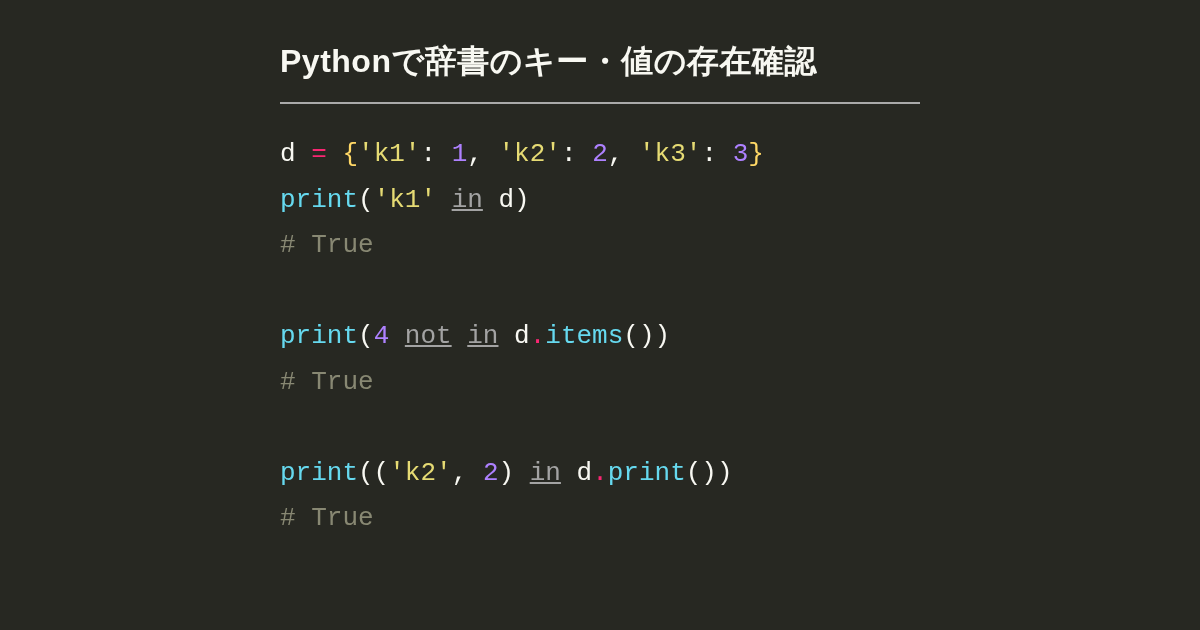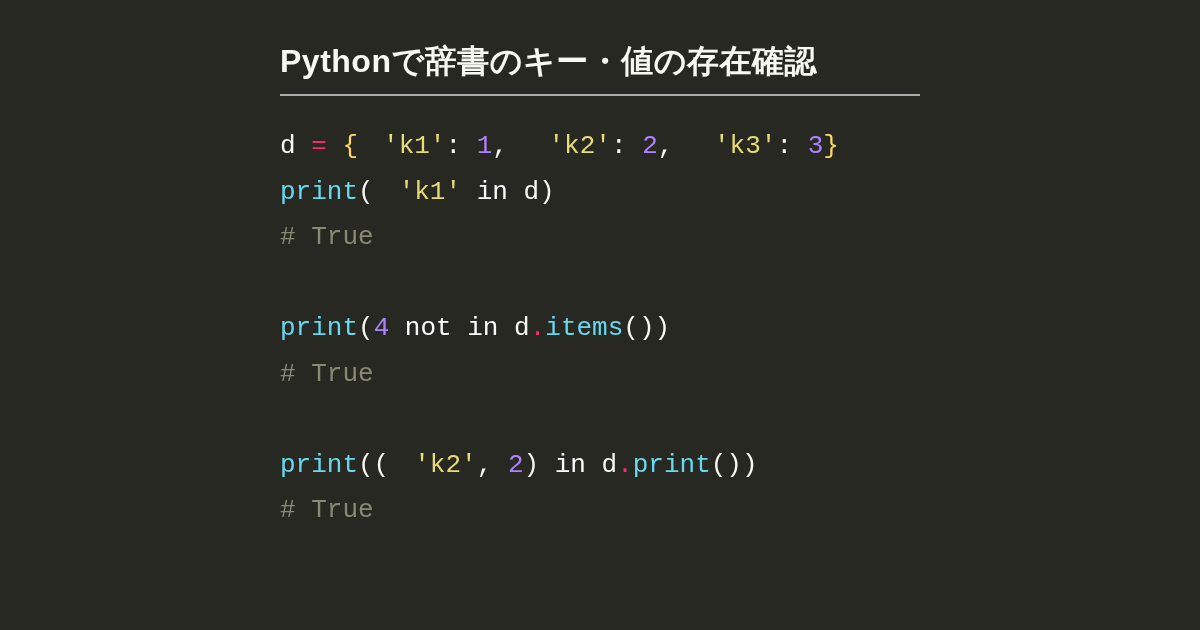--- a/index.html
+++ b/index.html
@@ -14,40 +14,40 @@
     font-family: "Helvetica Neue", Arial, "Hiragino Kaku Gothic ProN", "Hiragino Sans", Meiryo, sans-serif;
     overflow: hidden;
   }
   .container {
     padding: 40px 280px 0 280px;
   }
   .title {
     color: #f8f8f2;
     font-size: 32px;
     font-weight: 700;
-    padding-bottom: 10px;
+    padding-bottom: 18px;
     border-bottom: 2px solid #aaa;
     margin-bottom: 28px;
     letter-spacing: 0.5px;
   }
   pre.code {
     font-family: "Consolas", "Monaco", "Menlo", "Courier New", monospace;
     font-size: 26px;
     line-height: 1.75;
     color: #f8f8f2;
     white-space: pre;
   }
   .tok-var    { color: #f8f8f2; }
   .tok-op     { color: #f92672; }
   .tok-punc   { color: #f8f8f2; }
   .tok-brace  { color: #ffd866; }
-  .tok-str    { color: #e6db74; margin-left: 25px; }
+  .tok-str    { color: #e6db74; }
   .tok-num    { color: #ae81ff; }
   .tok-func   { color: #66d9ef; margin-top: 21px; }
-  .tok-kw     { color: #ffffff; }
+  .tok-kw     { color: #a3a3a3; text-decoration: underline; }
   .tok-comm   { color: #888873; margin-top: 35px; }
 </style>
 </head>
 <body>
 
 <div class="container">
   <h1 class="title">Pythonで辞書のキー・値の存在確認</h1>
   <pre class="code" id="code-block"><span class="tok-var">d </span><span class="tok-op">=</span><span class="tok-var"> </span><span class="tok-brace">{</span><span class="tok-str">'k1'</span><span class="tok-punc">: </span><span class="tok-num">1</span><span class="tok-punc">, </span><span class="tok-str">'k2'</span><span class="tok-punc">: </span><span class="tok-num">2</span><span class="tok-punc">, </span><span class="tok-str">'k3'</span><span class="tok-punc">: </span><span class="tok-num">3</span><span class="tok-brace">}</span>
 <span class="tok-func">print</span><span class="tok-punc">(</span><span class="tok-str">'k1'</span><span class="tok-var"> </span><span class="tok-kw">in</span><span class="tok-punc"> d)</span>
 <span class="tok-comm"># True</span>

